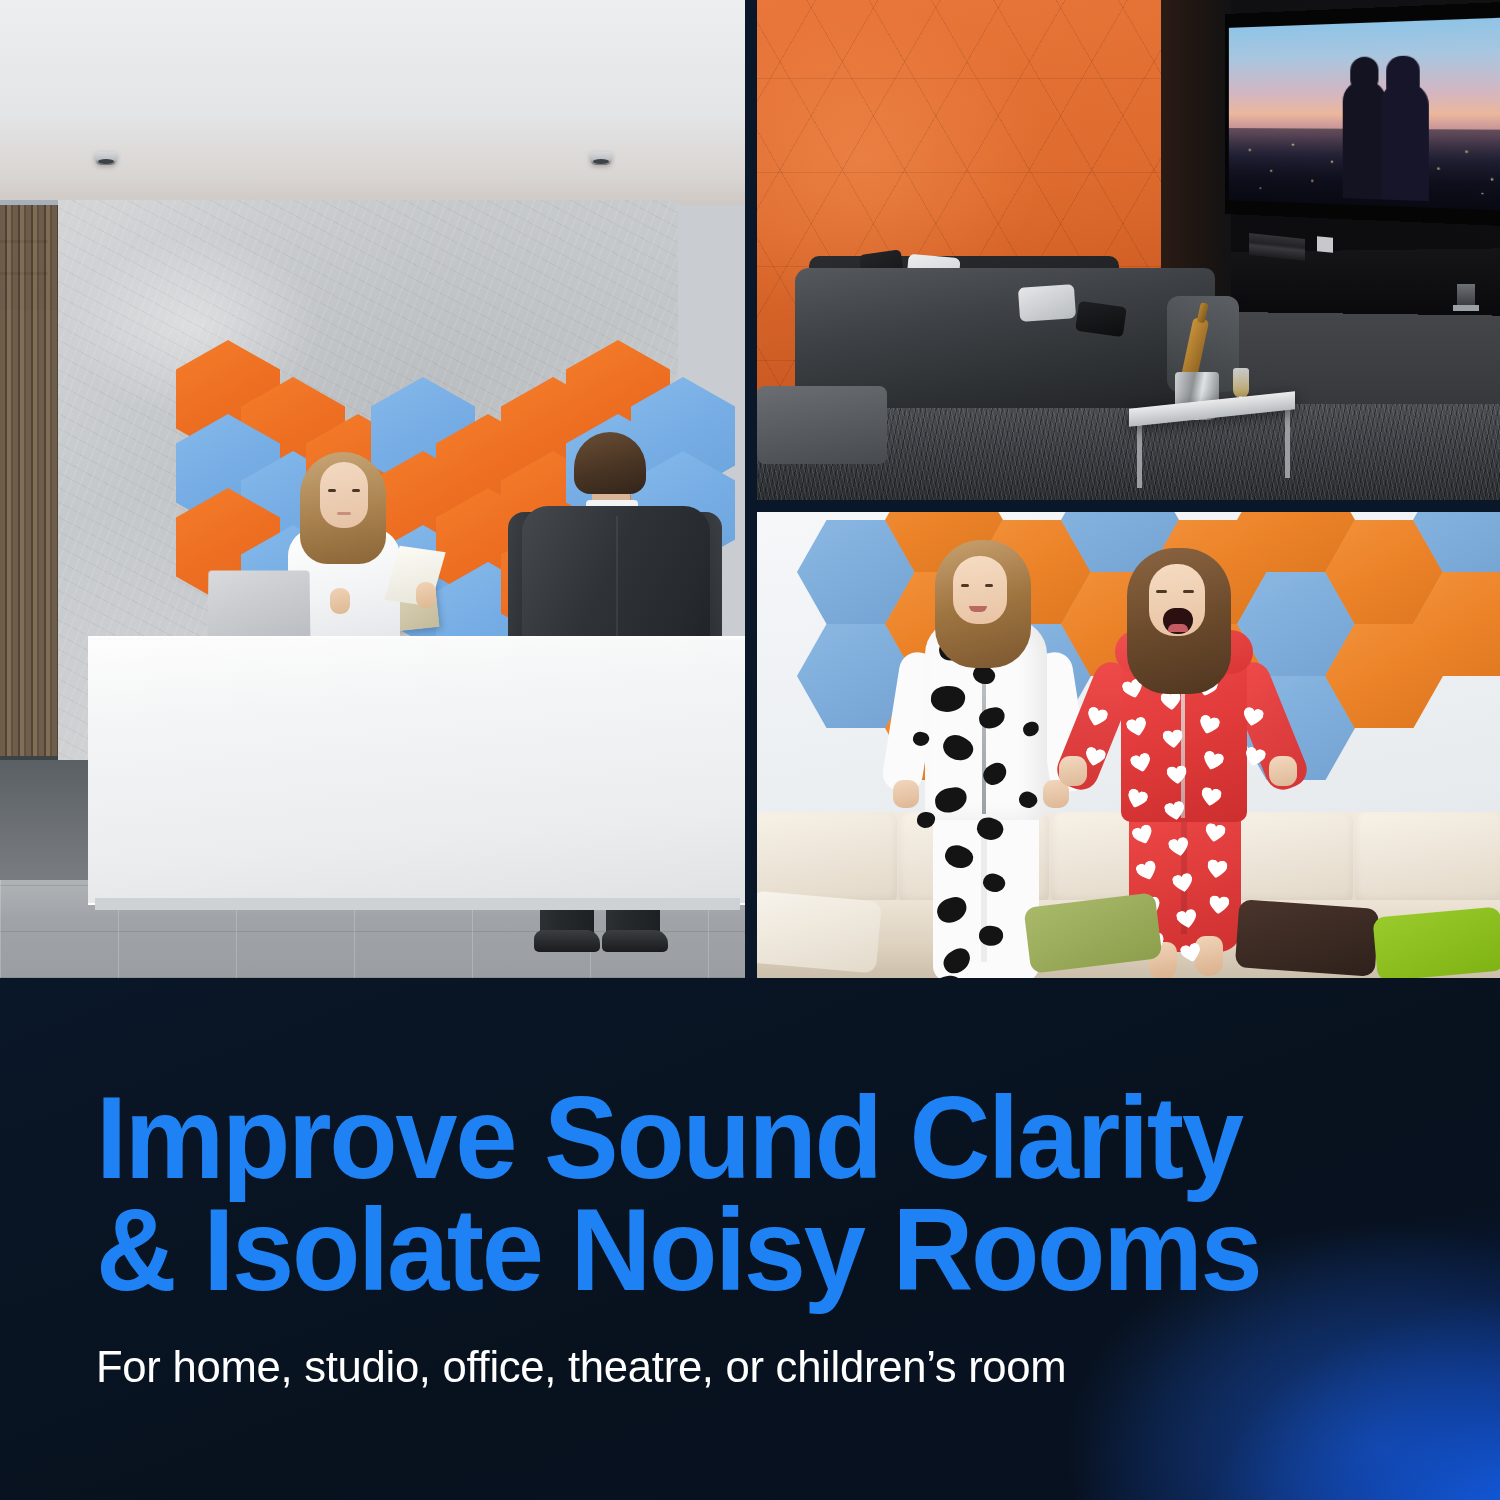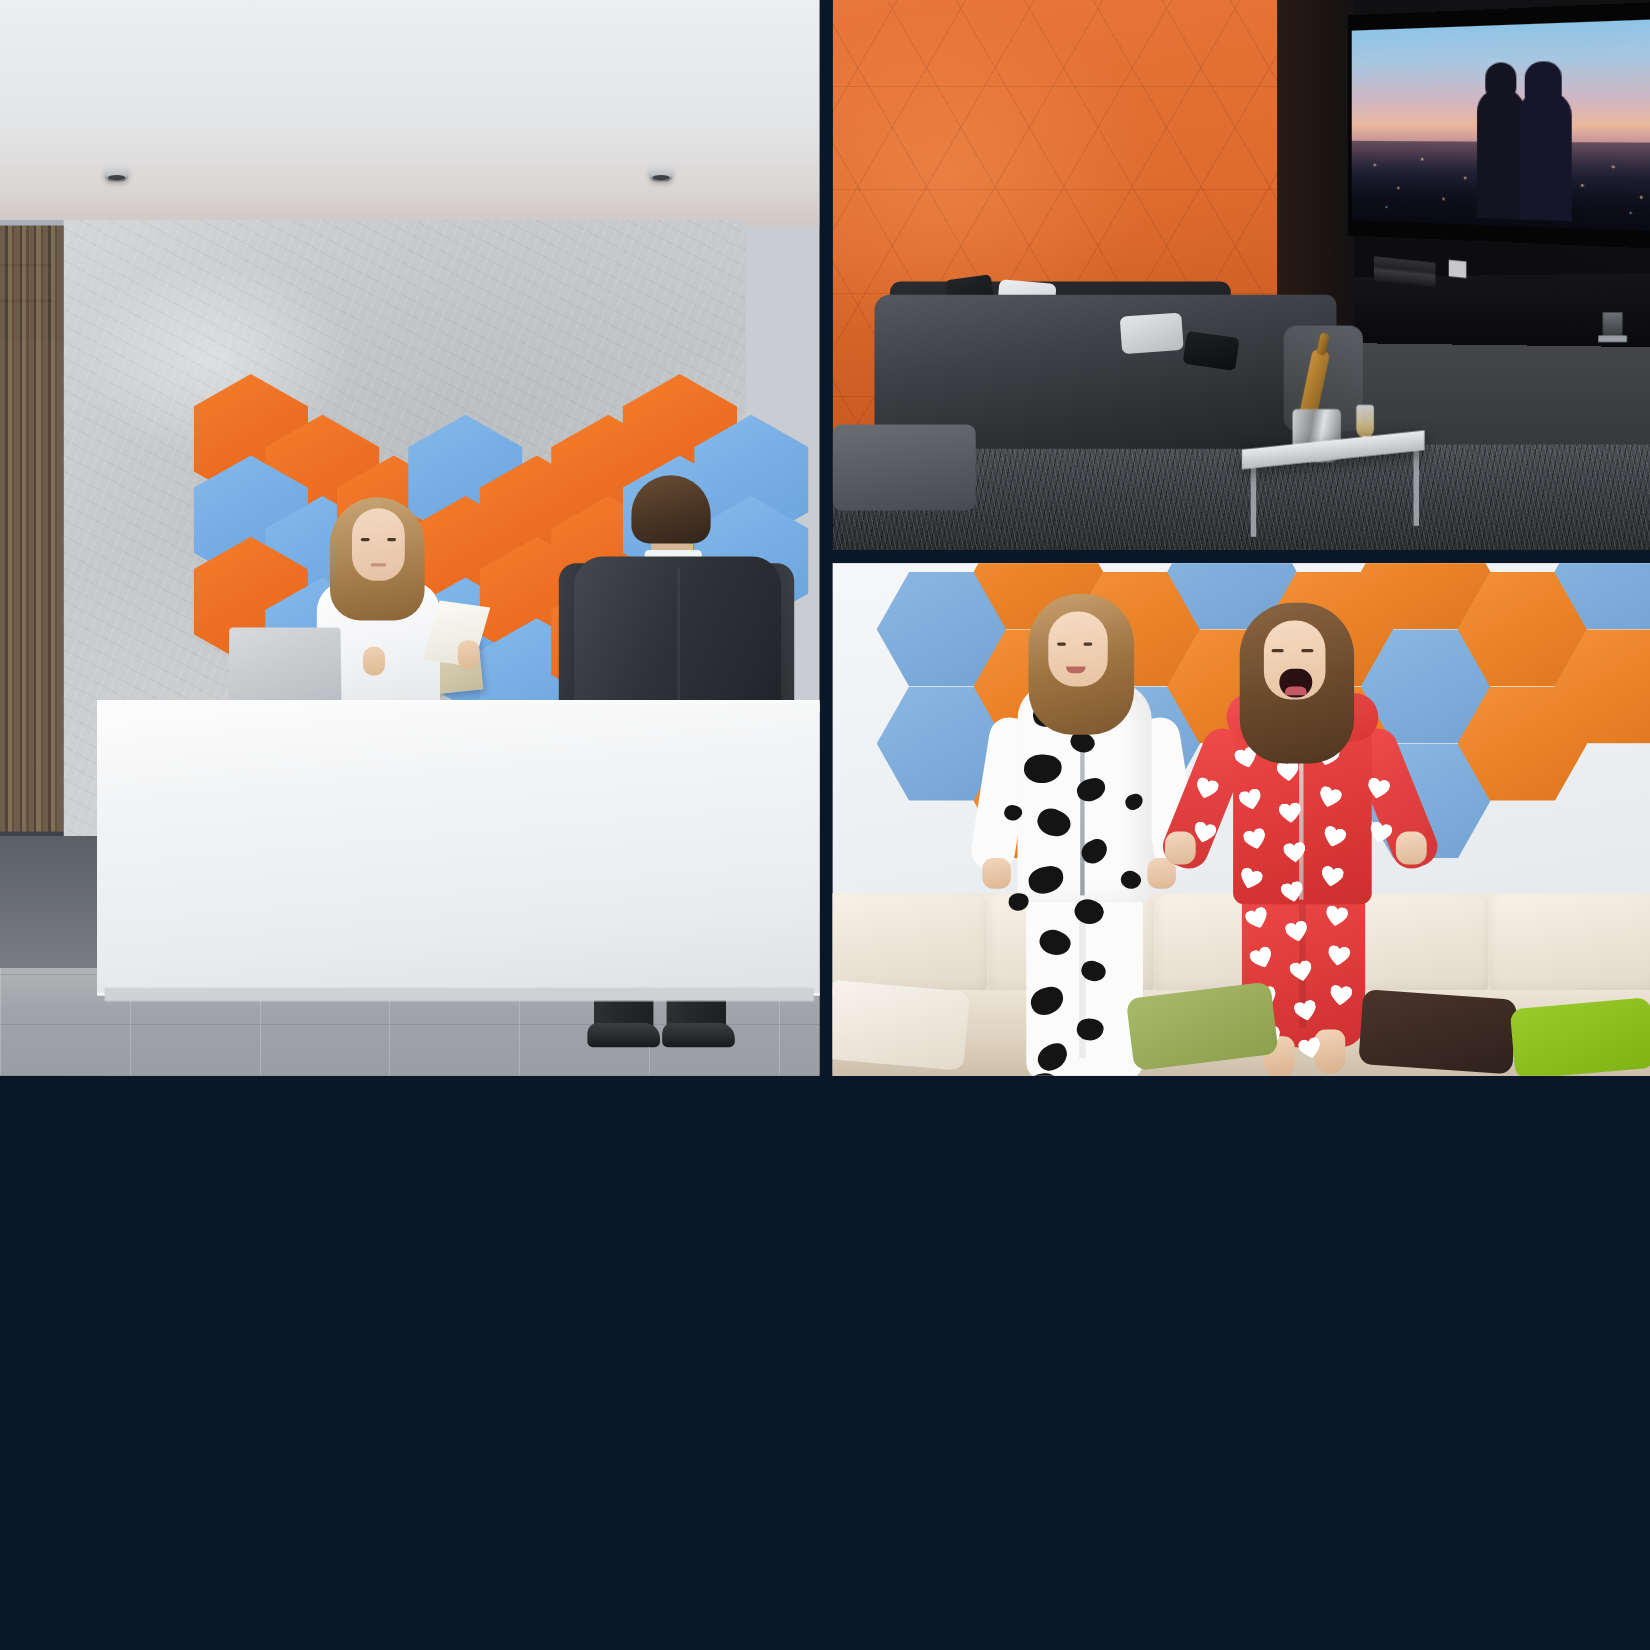--- a/index.html
+++ b/index.html
@@ -858,14 +858,21 @@
       <div class="g2-eye r"></div>
       <div class="g2-mouth"></div>
 
       <div class="kd-pillow white1"></div>
       <div class="kd-pillow green1"></div>
       <div class="kd-pillow brown"></div>
       <div class="kd-pillow green2"></div>
     </div>
   </div>
 
+  <div class="hero">
+    <div class="headline">Improve Sound Clarity
+&amp; Isolate Noisy Rooms</div>
+    <div class="subline-wrap">
+      <div class="subline2">For home, studio, office, theatre, or children’s room</div>
+    </div>
+  </div>
 
 </div>
 
 </body></html>

